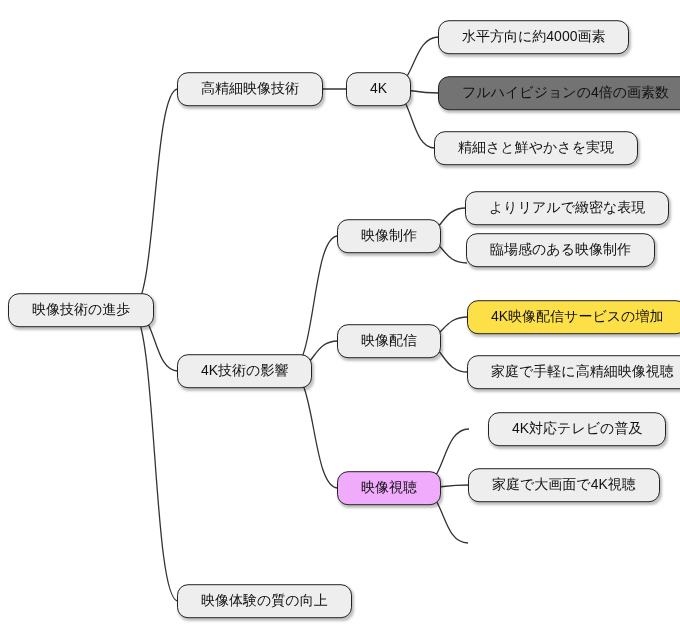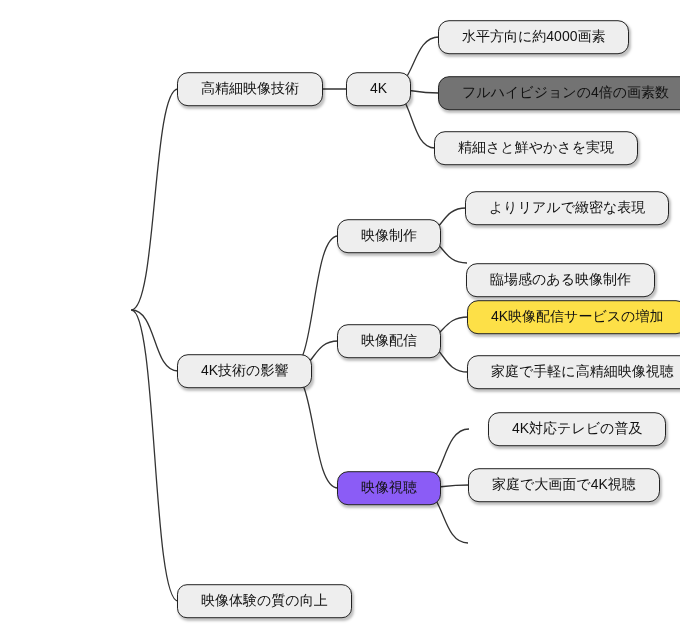--- a/index.html
+++ b/index.html
@@ -54,29 +54,30 @@
       <path d="M289.453125,371 C316.15390625,371 311.29921875,488 338,488" fill="none" stroke="#333333" stroke-width="1.3"></path>
       <path d="M418,236 C444.4,236 439.6,208 466,208" fill="none" stroke="#333333" stroke-width="1.3"></path>
       <path d="M418,236 C444.95,236 440.05,263 467,263" fill="none" stroke="#333333" stroke-width="1.3"></path>
       <path d="M418,341 C445.5,341 440.5,317 468,317" fill="none" stroke="#333333" stroke-width="1.3"></path>
       <path d="M418,341 C445.5,341 440.5,372 468,372" fill="none" stroke="#333333" stroke-width="1.3"></path>
       <path d="M418,488 C446.05,488 440.95,429 469,429" fill="none" stroke="#333333" stroke-width="1.3"></path>
       <path d="M418,488 C446.05,488 440.95,485 469,485" fill="none" stroke="#333333" stroke-width="1.3"></path>
       <path d="M418,488 C445.5,488 440.5,543 468,543" fill="none" stroke="#333333" stroke-width="1.3"></path>
     </svg>
 
+<div class="node" style="left: 8px; top: 310px; background: rgb(238, 238, 238); border-color: rgb(34, 34, 34);">映像技術の進歩</div>
     <div class="node" style="left: 177px; top: 89px; background: rgb(238, 238, 238); border-color: rgb(34, 34, 34);">高精細映像技術</div>
     <div class="node" style="left: 346px; top: 89px; background: rgb(238, 238, 238); border-color: rgb(34, 34, 34); text-align: right;">4K</div>
     <div class="node" style="left: 438px; top: 37px; background: rgb(238, 238, 238); border-color: rgb(34, 34, 34);">水平方向に約4000画素</div>
     <div class="node" style="left: 438px; top: 93px; background: #737373; border-color: rgb(34, 34, 34);">フルハイビジョンの4倍の画素数</div>
     <div class="node" style="left: 434px; top: 148px; background: rgb(238, 238, 238); border-color: rgb(34, 34, 34);">精細さと鮮やかさを実現</div>
     <div class="node" style="left: 177px; top: 371px; background: rgb(238, 238, 238); border-color: rgb(34, 34, 34);">4K技術の影響</div>
     <div class="node" style="left: 337px; top: 236px; background: rgb(238, 238, 238); border-color: rgb(34, 34, 34);">映像制作</div>
     <div class="node" style="left: 465px; top: 208px; background: rgb(238, 238, 238); border-color: rgb(34, 34, 34);">よりリアルで緻密な表現</div>
-    <div class="node" style="left: 466px; top: 280px; background: rgb(238, 238, 238); border-color: rgb(34, 34, 34);">臨場感のある映像制作</div>
+    <div class="node" style="left: 466px; top: 250px; background: rgb(238, 238, 238); border-color: rgb(34, 34, 34);">臨場感のある映像制作</div>
     <div class="node" style="left: 337px; top: 341px; background: rgb(238, 238, 238); border-color: rgb(34, 34, 34);">映像配信</div>
     <div class="node" style="left: 467px; top: 317px; background: #fde047; border-color: rgb(34, 34, 34);">4K映像配信サービスの増加</div>
     <div class="node" style="left: 467px; top: 372px; background: rgb(238, 238, 238); border-color: rgb(34, 34, 34);">家庭で手軽に高精細映像視聴</div>
-    <div class="node" style="left: 337px; top: 488px; background: #8b5cf6; border-color: rgb(34, 34, 34);">映像視聴</div>
+    <div class="node" style="left: 337px; top: 488px; background: #f0abfc; border-color: rgb(34, 34, 34);">映像視聴</div>
     <div class="node" style="left: 468px; top: 429px; background: rgb(238, 238, 238); border-color: rgb(34, 34, 34); margin-left: 20px;">4K対応テレビの普及</div>
     <div class="node" style="left: 468px; top: 485px; background: rgb(238, 238, 238); border-color: rgb(34, 34, 34);">家庭で大画面で4K視聴</div>
-    <div class="node" style="left: 177px; top: 601px; background: rgb(238, 238, 238); border-color: rgb(34, 34, 34); border-radius: 10px;">映像体験の質の向上</div>
+    <div class="node" style="left: 177px; top: 601px; background: rgb(238, 238, 238); border-color: rgb(34, 34, 34);">映像体験の質の向上</div>
   </div>
 
 </body></html>

